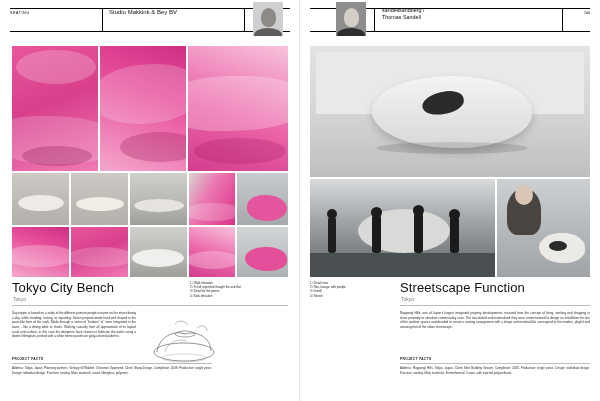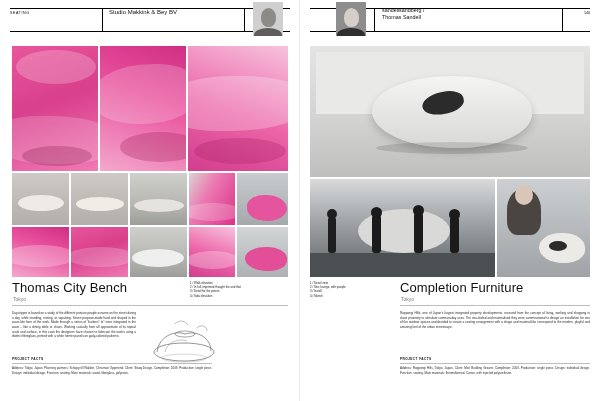--- a/index.html
+++ b/index.html
@@ -249,21 +249,21 @@
       <div class="blob" style="left:8px; top:20px; width:42px; height:24px; background:#e24f98; border-radius:50% 50% 45% 55%;"></div>
     </div>
 
     <div class="cap" style="left:190px; top:281px; width:100px;">
       <div>1 / Walk elevation</div>
       <div>2 / In full, imprinted thought the and that</div>
       <div>3 / Detail for the pieces</div>
       <div>4 / Sofa elevation</div>
     </div>
 
-    <div class="title" style="left:12px; top:280px;">Thomas City Bench</div>
+    <div class="title" style="left:12px; top:280px;">Tokyo City Bench</div>
     <div class="subtitle" style="left:13px; top:296px;">Tokyo</div>
     <div class="rule" style="left:12px; top:305px; width:276px;"></div>
 
     <div class="body-col" style="left:12px; top:311px; width:124px;">Day-tripper is based on a study of the different posture people assume on the street during a day, while standing, resting, or squatting. Seven purpose-made hard and shaped in the wave-like form of the work. Made through a series of "buttons" to" were integrated in the wave – like a dining table or chairs. Working casually from all approximate of its topical scale and surface, in this case the designers have chosen to fabricate the works using a distinct fibreglass, printed with a white former panels on gaily-colored patterns.</div>
 
     <div class="sketch" style="left:145px; top:318px;">
       <svg width="78" height="46" viewBox="0 0 78 46">
         <ellipse cx="39" cy="34" rx="30" ry="9" fill="none" stroke="#666" stroke-width="0.7"></ellipse>
         <path d="M12 34 C14 18, 30 12, 40 16 C52 12, 66 20, 66 33" fill="none" stroke="#666" stroke-width="0.7"></path>
         <path d="M20 34 C22 24, 34 20, 42 23" fill="none" stroke="#888" stroke-width="0.5"></path>
@@ -323,21 +323,21 @@
       <div class="blob" style="left:52px; top:62px; width:18px; height:10px; background:#2b2b2b; border-radius:50%;"></div>
     </div>
 
     <div class="cap" style="left:10px; top:281px; width:90px;">
       <div>1 / Detail view</div>
       <div>2 / Site, lounge, with people</div>
       <div>3 / Install</div>
       <div>4 / Sketch</div>
     </div>
 
-    <div class="title" style="left:100px; top:280px;">Completion Furniture</div>
+    <div class="title" style="left:100px; top:280px;">Streetscape Function</div>
     <div class="subtitle" style="left:101px; top:296px;">Tokyo</div>
     <div class="rule" style="left:100px; top:305px; width:190px;"></div>
 
     <div class="body-col" style="left:100px; top:311px; width:190px;">Roppongi Hills, one of Japan's largest integrated property developments, received from the concept of living, working and shopping in close proximity to stimulate common-day uses. The sea-leafed and materialised they were commissioned to design an installation for one of the outdoor spaces and decided to create a seating arrangement with a shape and material-like correspond to the modern, playful and amusing feel of the urban streetscape.</div>
 
     <div class="facts-head" style="left:100px; top:357px;">PROJECT FACTS</div>
     <div class="rule" style="left:100px; top:363px; width:190px;"></div>
     <div class="facts-body" style="left:100px; top:366px; width:190px;">Address: Roppongi Hills, Tokyo, Japan. Client: Mori Building Grower. Completion: 2003. Production: single piece. Design: individual design. Function: seating. Main materials: thermoformed. Corian, with injected polyurethane.</div>
   </div>
 

